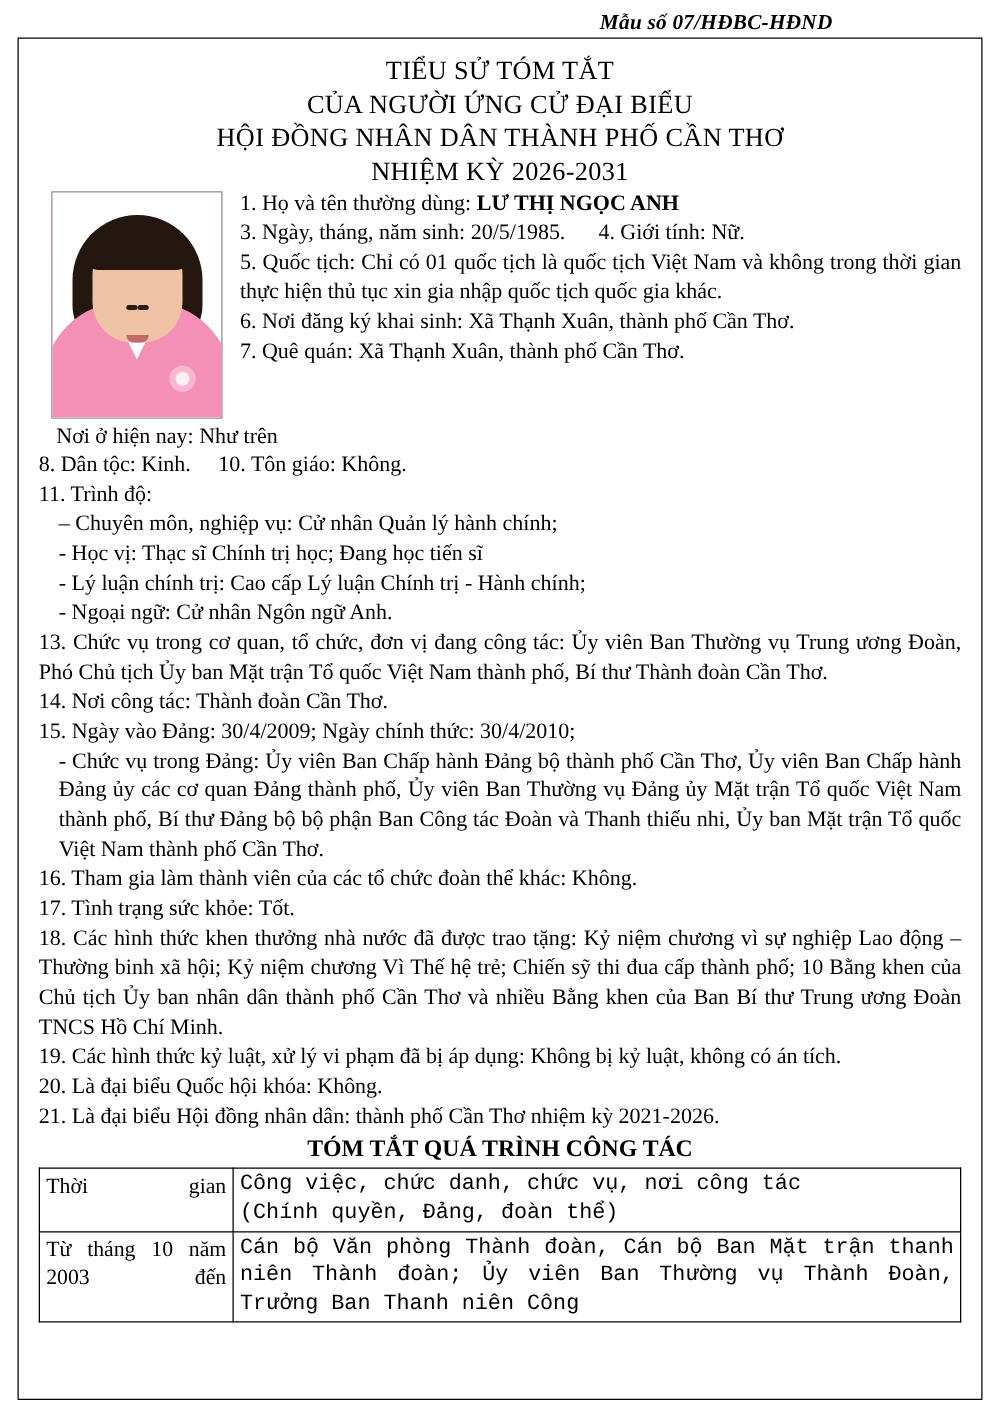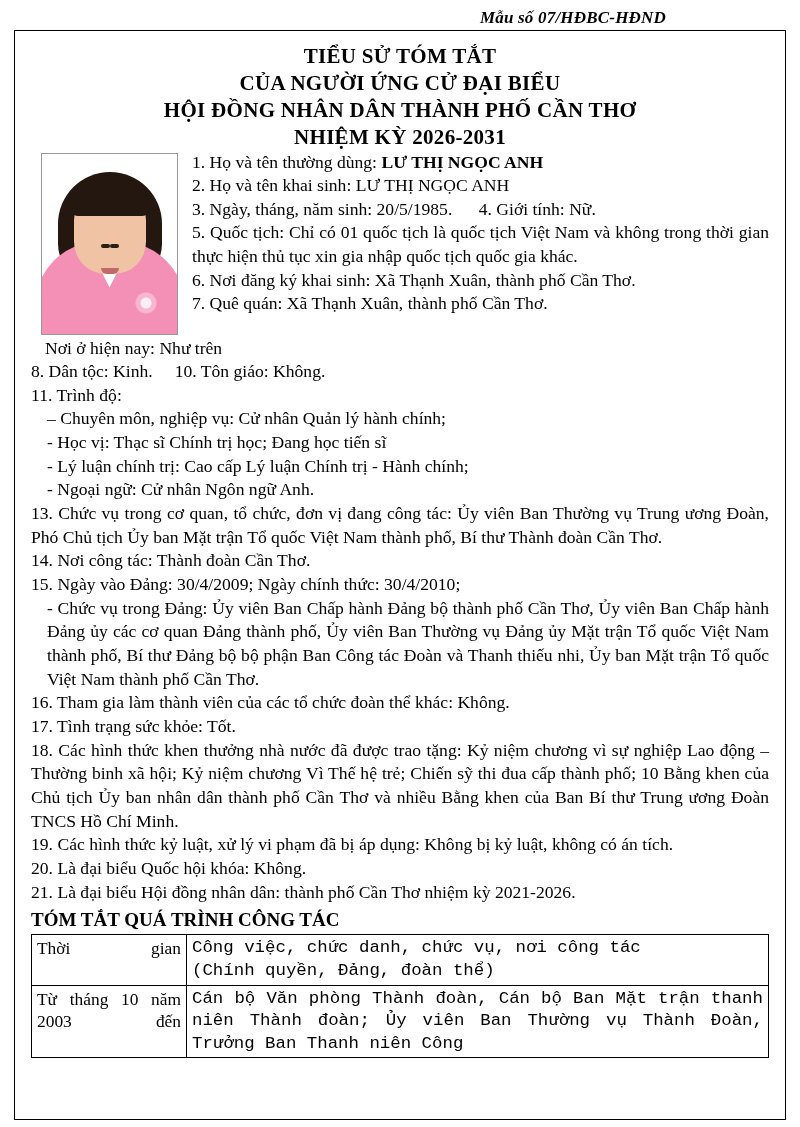--- a/index.html
+++ b/index.html
@@ -42,21 +42,21 @@
     position: absolute;
     left: 17px;
     top: 33px;
     width: 766px;
     height: 1084px;
     padding: 6px 14px 0 14px;
     box-sizing: border-box;
   }
   .title-block {
     text-align: center;
-    font-weight: bold;
+    font-weight: normal;
     line-height: 1.28;
     margin-top: 4px;
   }
   .title-line {
     font-size: 21px;
     letter-spacing: .3px;
   }
   .body-text {
     font-size: 17.6px;
     line-height: 1.345;
@@ -116,20 +116,21 @@
   .ph-flower {
     position:absolute; right:14px; bottom:14px; width:34px; height:34px;
     background: radial-gradient(circle at 50% 50%, rgba(255,255,255,.85) 0 5px, rgba(255,255,255,.35) 6px 10px, rgba(255,255,255,0) 11px);
     border-radius:50%;
   }
   .num-line { margin: 0; }
   .indent-item { text-indent: 0; padding-left: 16px; }
   .sub-indent { padding-left: 14px; }
   .clear { clear: both; }
   .section-title {
+    text-align: center;
     font-weight: bold;
     font-size: 19px;
     margin-top: 5px;
     margin-bottom: 3px;
   }
   table.career {
     width: 100%;
     border-collapse: collapse;
     font-size: 17.4px;
     line-height: 1.3;
@@ -175,21 +176,20 @@
           <div class="ph-neck"></div>
           <div class="ph-face">
             <div class="ph-eye l"></div>
             <div class="ph-eye r"></div>
             <div class="ph-mouth"></div>
           </div>
           <div class="ph-hair-top"></div>
         </div>
 
         <p class="num-line"><span>1. Họ và tên thường dùng: </span><b>LƯ THỊ NGỌC ANH</b></p>
-        <p class="num-line">2. Họ và tên khai sinh: LƯ THỊ NGỌC ANH</p>
         <p class="num-line"><span>3. Ngày, tháng, năm sinh: 20/5/1985.</span>&nbsp;&nbsp;&nbsp;&nbsp;&nbsp;&nbsp;<span>4. Giới tính: Nữ.</span></p>
         <p class="num-line">5. Quốc tịch: Chỉ có 01 quốc tịch là quốc tịch Việt Nam và không trong thời gian thực hiện thủ tục xin gia nhập quốc tịch quốc gia khác.</p>
         <p class="num-line">6. Nơi đăng ký khai sinh: Xã Thạnh Xuân, thành phố Cần Thơ.</p>
         <p class="num-line">7. Quê quán: Xã Thạnh Xuân, thành phố Cần Thơ.</p>
       </div>
       <div class="clear"></div>
 
       <p class="num-line sub-indent">Nơi ở hiện nay: Như trên</p>
       <p class="num-line"><span>8. Dân tộc: Kinh.</span>&nbsp;&nbsp;&nbsp;&nbsp;&nbsp;<span>10. Tôn giáo: Không.</span></p>
       <p class="num-line">11. Trình độ:</p>

